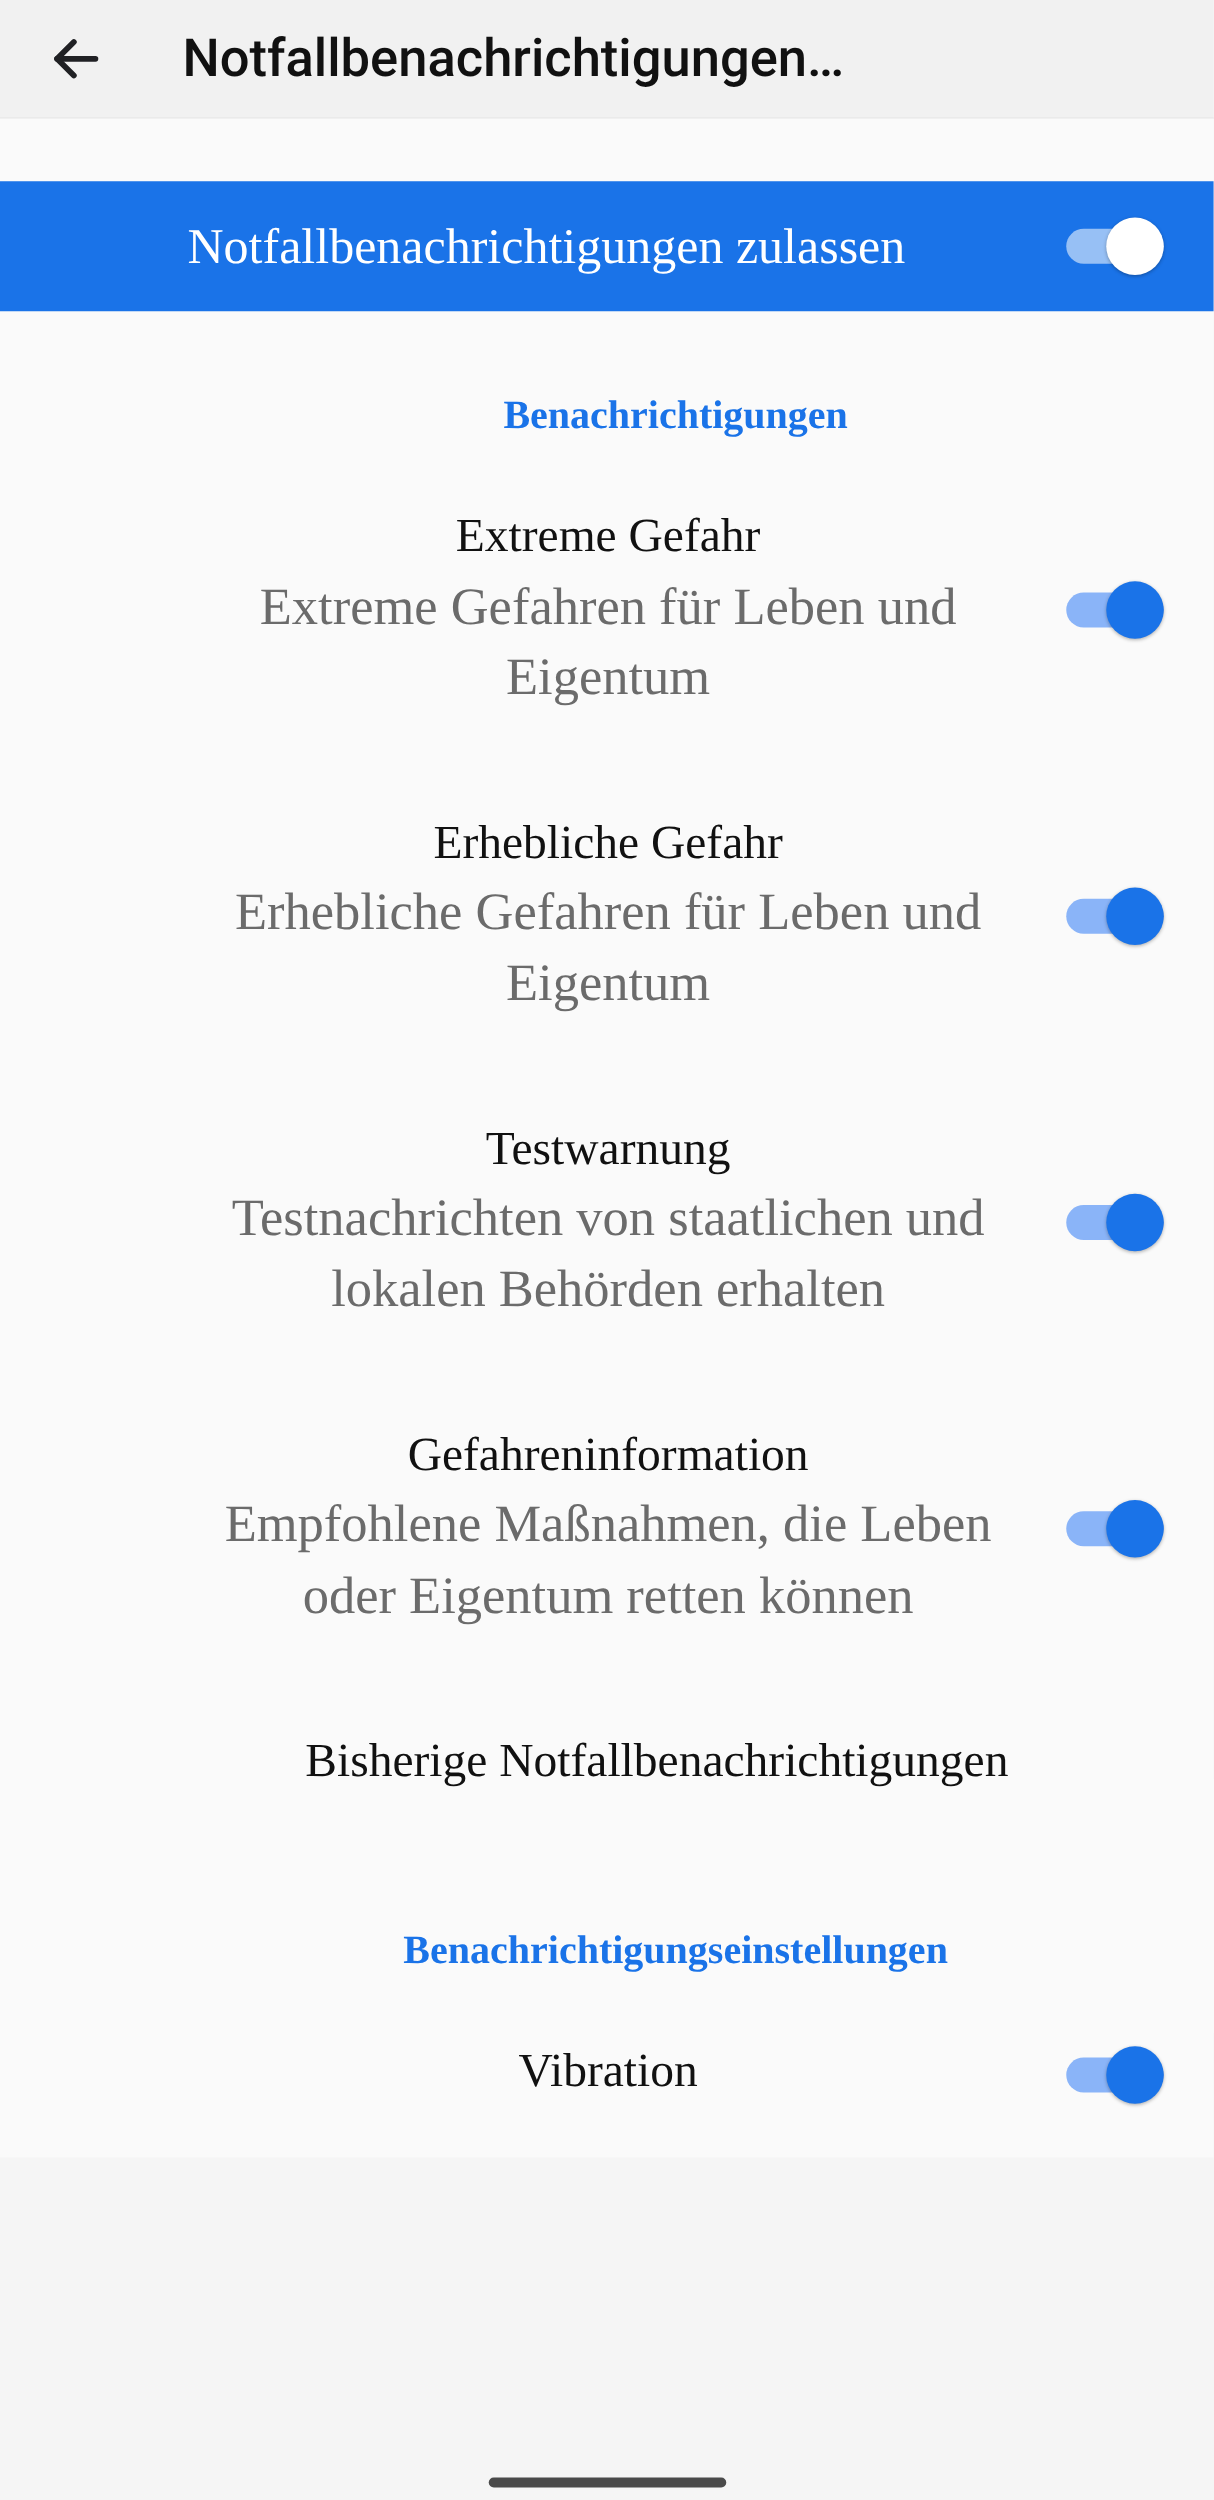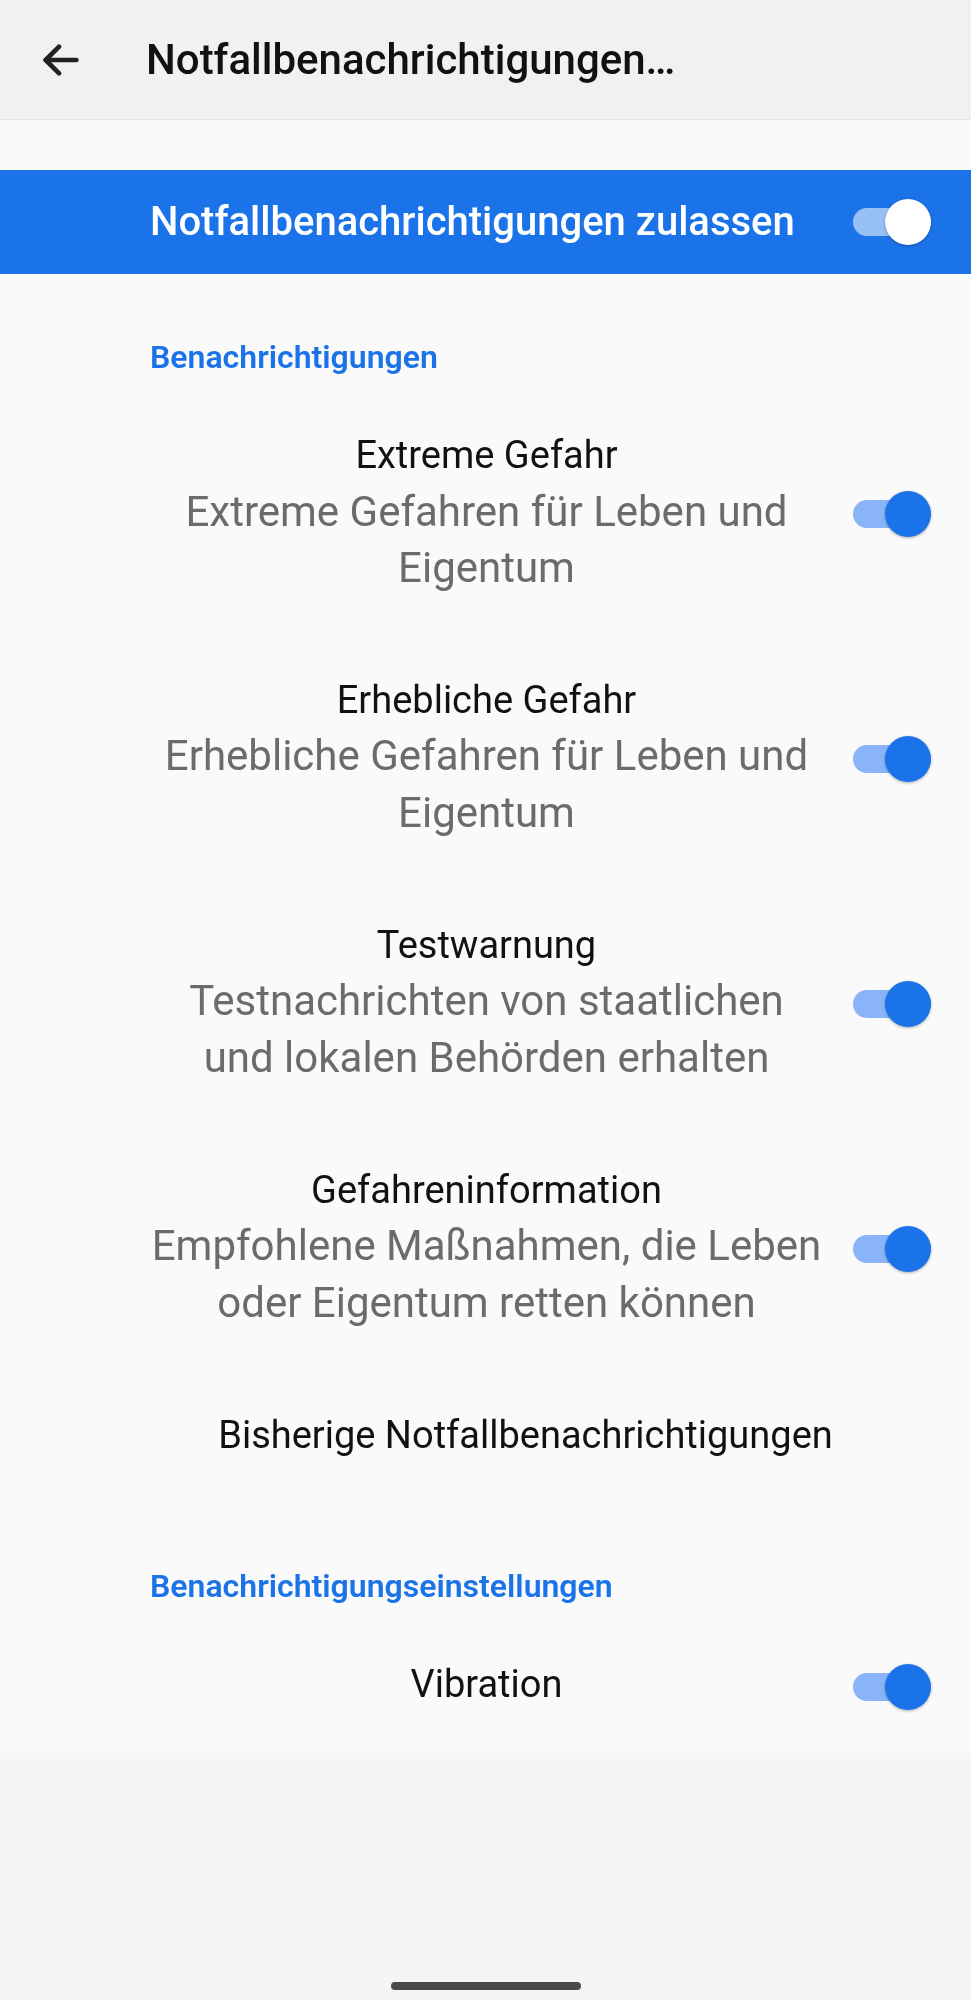--- a/index.html
+++ b/index.html
@@ -5,21 +5,21 @@
   * { box-sizing: border-box; margin: 0; padding: 0; }
   html, body {
     width: 971px;
     height: 2000px;
     font-family: Roboto, "Helvetica Neue", Arial, sans-serif;
     background: #f5f5f5;
     color: #202124;
     overflow: hidden;
   }
   .app-bar {
-    height: 120px;
+    height: 95px;
     background: #f1f1f1;
     display: flex;
     align-items: center;
     padding: 0 18px 0 26px;
     border-bottom: 1px solid #e3e3e3;
   }
   .back-btn {
     width: 70px;
     height: 70px;
     display: flex;
@@ -32,20 +32,21 @@
     font-weight: 500;
     color: #111;
     margin-left: 50px;
     white-space: nowrap;
     overflow: hidden;
     text-overflow: ellipsis;
     flex: 1;
   }
   .content {
     background: #fafafa;
+    font-family: Liberation Serif, serif;
   }
   .spacer-top { height: 50px; background:#fafafa; }
   .hero {
     background: #1a73e8;
     color: #fff;
     display: flex;
     align-items: center;
     padding: 24px 40px 24px 150px;
     min-height: 104px;
   }
@@ -83,20 +84,21 @@
     box-shadow: 0 1px 3px rgba(0,0,0,0.3);
   }
   .switch.white .switch-track { background: rgba(255,255,255,0.55); }
   .switch.white .switch-thumb { background: #fff; }
 
   .section-header {
     font-size: 32px;
     font-weight: 600;
     color: #1a73e8;
     padding: 64px 40px 16px 150px;
+    text-align: center;
   }
   .row {
     display: flex;
     align-items: center;
     padding: 40px 40px 40px 150px;
     text-align: center;
   }
   .row-text { flex: 1; padding-right: 30px; }
   .row-title {
     font-size: 38px;

